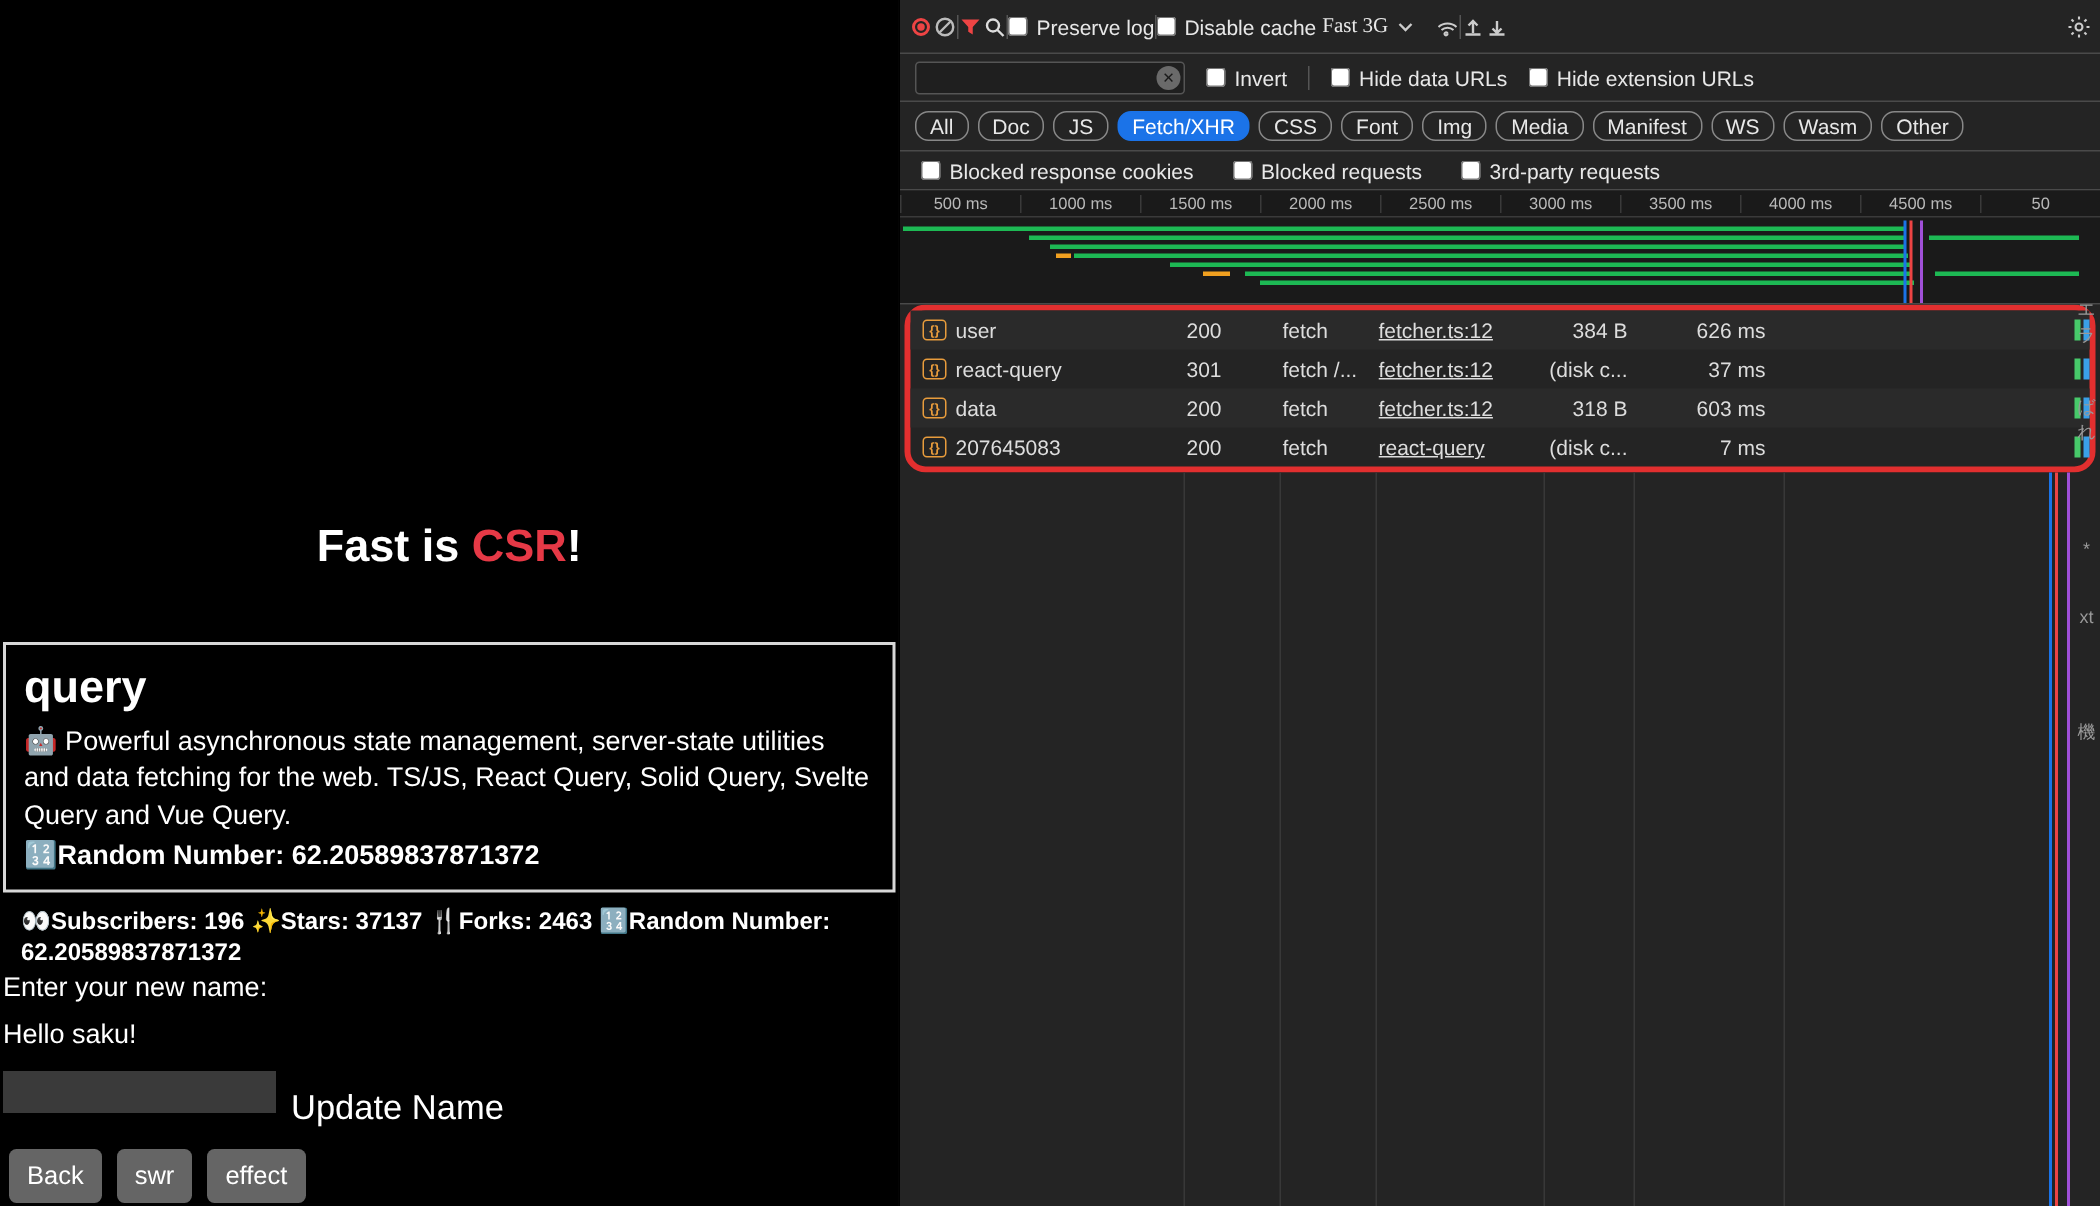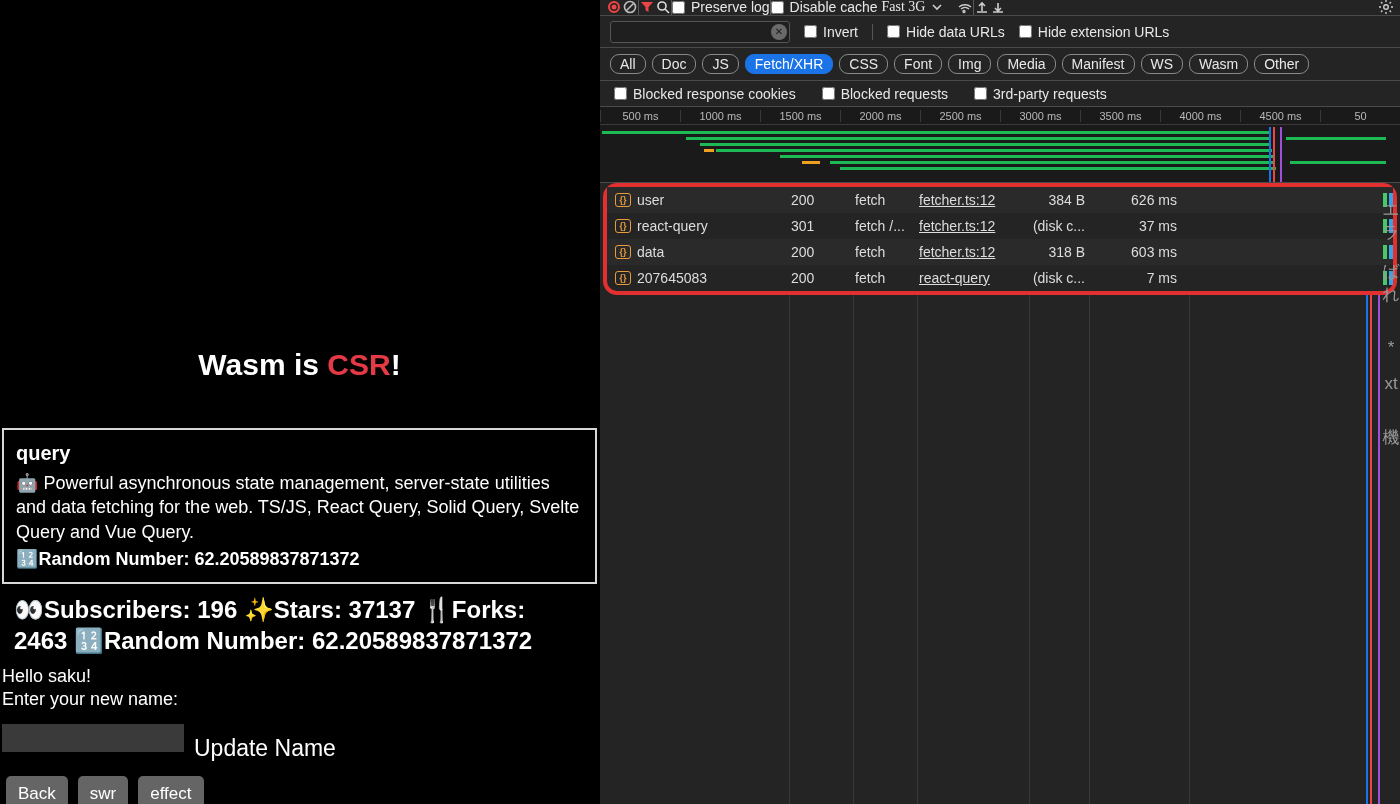--- a/index.html
+++ b/index.html
@@ -27,25 +27,25 @@
     font-size: 30px;
     font-weight: 800;
     margin-top: 348px;
   }
   .page-title .csr { color: #e63946; }
   .info-box {
     border: 2px solid #d8d8d8;
     margin: 46px 2px 0 2px;
     padding: 12px;
   }
-  .info-box h2 { font-size: 20px; font-weight: 800; margin-bottom: 6px; }
+  .info-box h2 { font-size: 30px; font-weight: 800; margin-bottom: 6px; }
   .desc { font-size: 18px; line-height: 1.35; margin-bottom: 4px; }
   .kvline { font-size: 18px; font-weight: 700; }
   .stats {
-    font-size: 24px;
+    font-size: 16px;
     font-weight: 700;
     padding: 10px 14px 0 14px;
     line-height: 1.3;
   }
   .plain {
     font-size: 18px;
     font-weight: 400;
     padding: 10px 2px 0 2px;
   }
   .form-row {
@@ -79,22 +79,22 @@
     flex: 1;
     background: #242424;
     color: #e8e8e8;
     font-size: 13px;
     display: flex;
     flex-direction: column;
     border-left: 1px solid #000;
   }
   .toolbar {
     display: flex;
-    align-items: flex-end;
-    height: 16px;
+    align-items: center;
+    height: 36px;
     padding: 0 6px;
     border-bottom: 1px solid #4a4a4a;
   }
   .tb-icon { width: 16px; height: 16px; display: inline-flex; align-items: center; justify-content: center; }
   .tb-sep { width: 1px; height: 16px; background: #555; }
   .tb-checkbox {
     display: inline-flex;
     align-items: center;
     gap: 6px;
     font-size: 14px;
@@ -249,46 +249,46 @@
     display: block;
   }
   .vline { position: absolute; top: 0; bottom: 0; width: 2px; }
   .annotation-strip {
     position: absolute;
     right: 0;
     top: 198px;
     width: 18px;
     display: flex;
     flex-direction: column;
-    gap: 16px;
-    font-size: 17px;
+    gap: 31px;
+    font-size: 12px;
     color: #999;
     text-align: center;
   }
 </style>
 </head>
 <body>
 
 <div class="page">
   <h1 class="page-title">
-    <span>Wasm is </span><span class="csr">CSR</span><span>!</span>
+    <span>Fast is </span><span class="csr">CSR</span><span>!</span>
   </h1>
 
   <div class="info-box">
     <h2>query</h2>
     <p class="desc">🤖 Powerful asynchronous state management, server-state utilities and data fetching for the web. TS/JS, React Query, Solid Query, Svelte Query and Vue Query.</p>
     <p class="kvline">
       <span>🔢Random Number: </span><span>62.20589837871372</span>
     </p>
   </div>
 
   <p class="stats">👀Subscribers: 196 ✨Stars: 37137 🍴Forks: 2463 🔢Random Number: 62.20589837871372</p>
 
+  <p class="plain" style="padding-top:2px">Enter your new name:</p>
   <p class="plain">Hello saku!</p>
-  <p class="plain" style="padding-top:2px">Enter your new name:</p>
 
   <div class="form-row">
     <input class="name-input" style="">
     <span class="update-label">Update Name</span>
   </div>
 
   <div class="btn-row">
     <button class="btn">Back</button>
     <button class="btn">swr</button>
     <button class="btn">effect</button>

